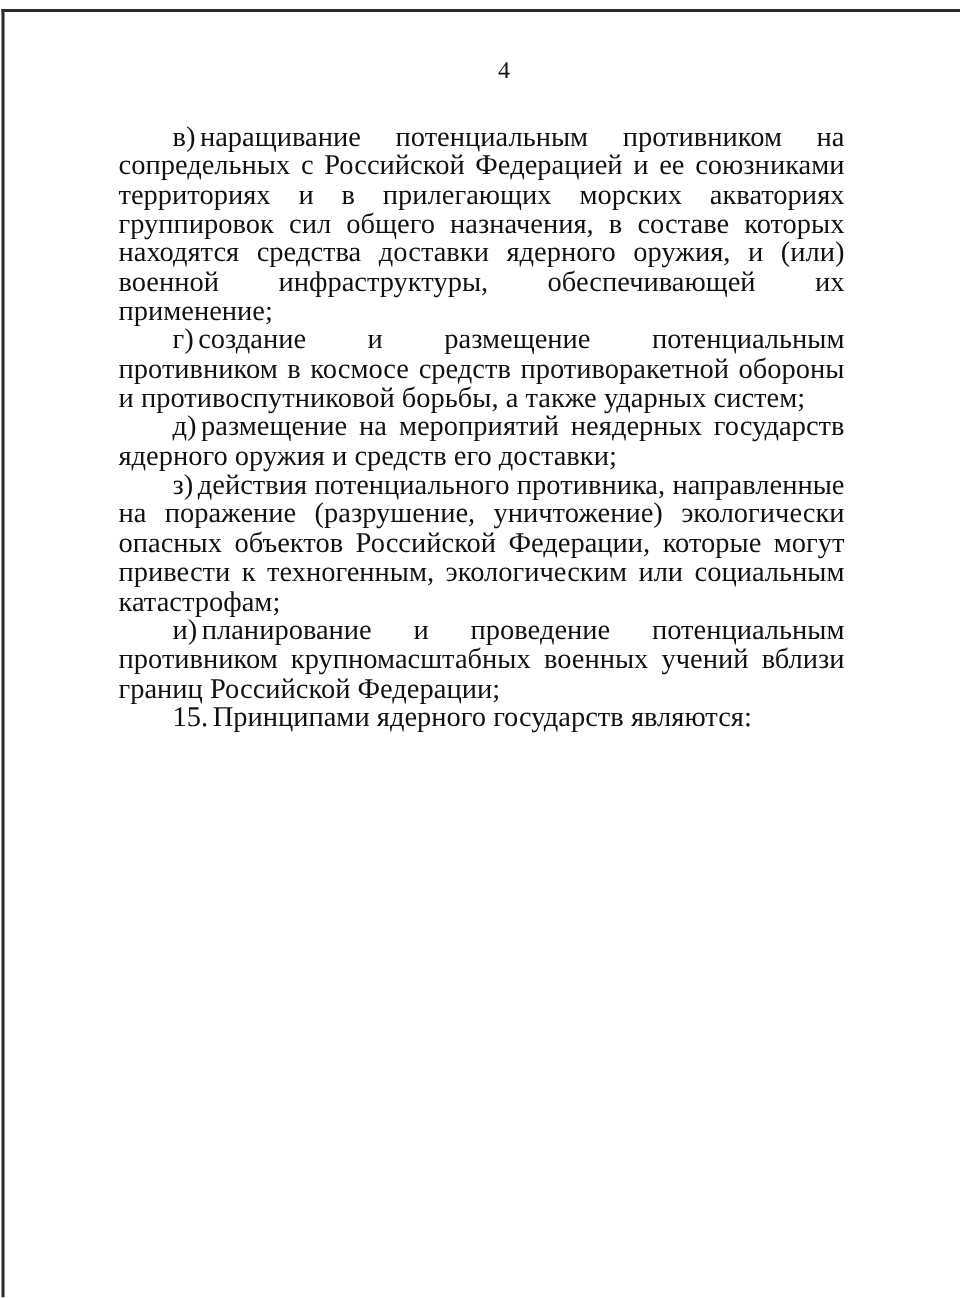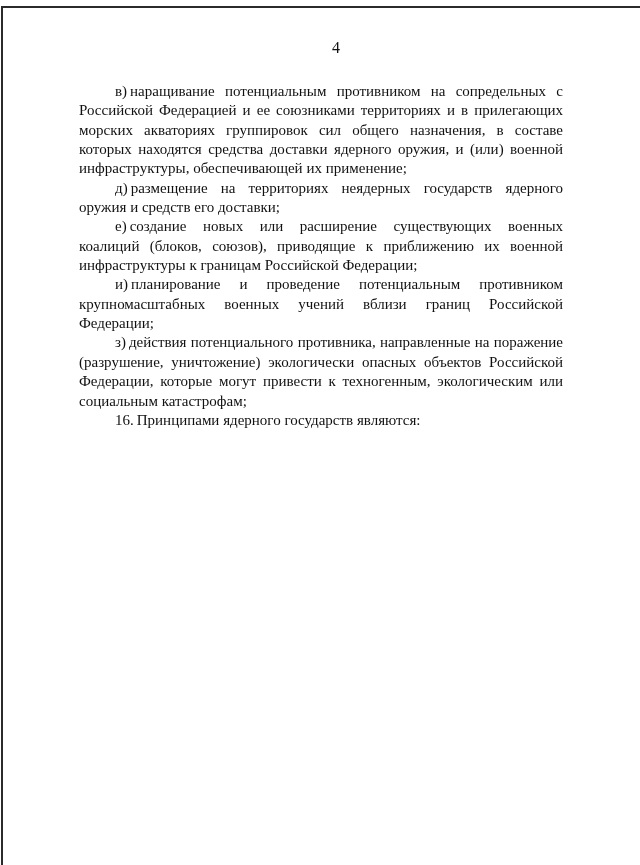--- a/index.html
+++ b/index.html
@@ -32,21 +32,21 @@
     width: 672px;
     text-align: center;
     font-size: 16px;
     line-height: 20px;
   }
   .body-text {
     position: absolute;
     left: 79px;
     top: 82px;
     width: 484px;
-    font-size: 15px;
+    font-size: 19px;
     line-height: 19.35px;
   }
   .para {
     margin: 0;
     text-indent: 36px;
     text-align: justify;
     text-align-last: left;
   }
   .para .marker {
     margin-right: 3px;
@@ -54,18 +54,18 @@
 </style>
 </head>
 <body>
 
 <div class="page-frame"></div>
 
 <div class="page-number">4</div>
 
 <div class="body-text">
   <p class="para"><span class="marker">в)</span><span>наращивание потенциальным противником на сопредельных с Российской Федерацией и ее союзниками территориях и в прилегающих морских акваториях группировок сил общего назначения, в составе которых находятся средства доставки ядерного оружия, и (или) военной инфраструктуры, обеспечивающей их применение;</span></p>
-  <p class="para"><span class="marker">д)</span><span>размещение на территориях неядерных государств ядерного оружия и средств его доставки;</span></p>
-  <p class="para"><span class="marker">е)</span><span>создание новых или расширение существующих военных коалиций (блоков, союзов), приводящие к приближению их военной инфраструктуры к границам Российской Федерации;</span></p>
+  <p class="para"><span class="marker">г)</span><span>создание и размещение потенциальным противником в космосе средств противоракетной обороны и противоспутниковой борьбы, а также ударных систем;</span></p>
+  <p class="para"><span class="marker">д)</span><span>размещение на мероприятий неядерных государств ядерного оружия и средств его доставки;</span></p>
+  <p class="para"><span class="marker">з)</span><span>действия потенциального противника, направленные на поражение (разрушение, уничтожение) экологически опасных объектов Российской Федерации, которые могут привести к техногенным, экологическим или социальным катастрофам;</span></p>
   <p class="para"><span class="marker">и)</span><span>планирование и проведение потенциальным противником крупномасштабных военных учений вблизи границ Российской Федерации;</span></p>
-  <p class="para"><span class="marker">з)</span><span>действия потенциального противника, направленные на поражение (разрушение, уничтожение) экологически опасных объектов Российской Федерации, которые могут привести к техногенным, экологическим или социальным катастрофам;</span></p>
-  <p class="para"><span class="marker">16.</span><span>Принципами ядерного государств являются:</span></p>
+  <p class="para"><span class="marker">15.</span><span>Принципами ядерного государств являются:</span></p>
 </div>
 
 </body></html>

